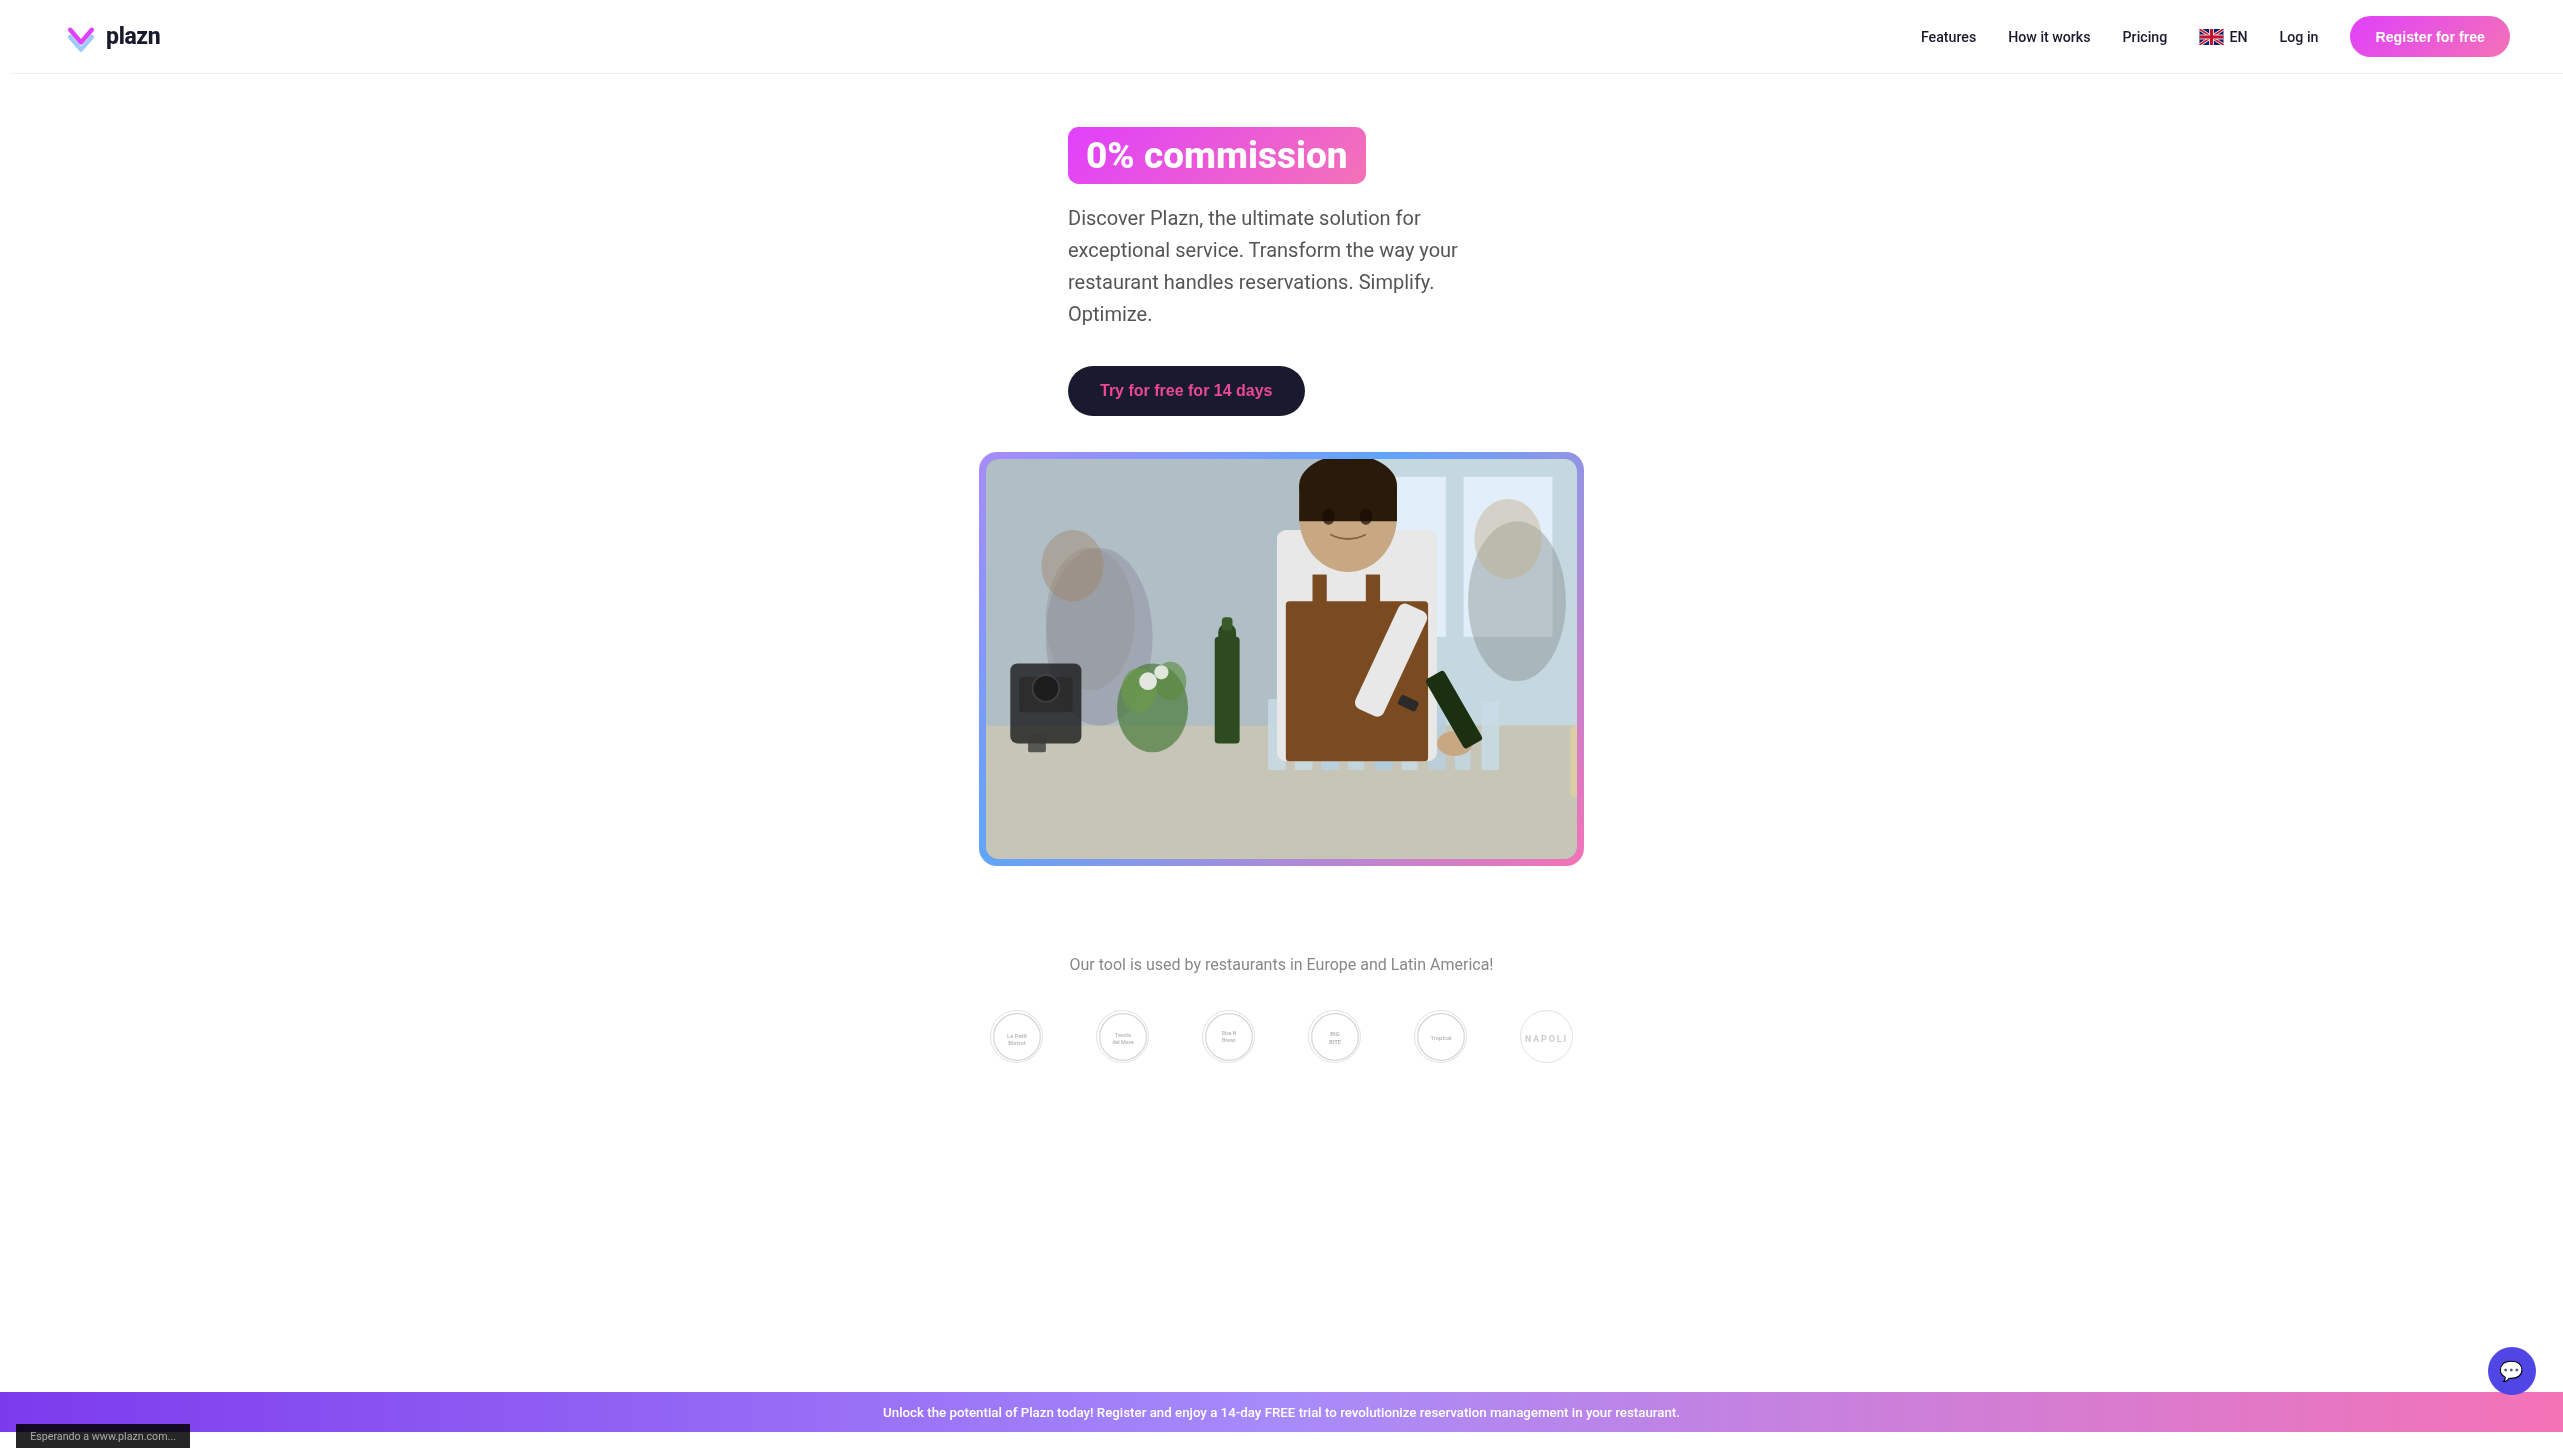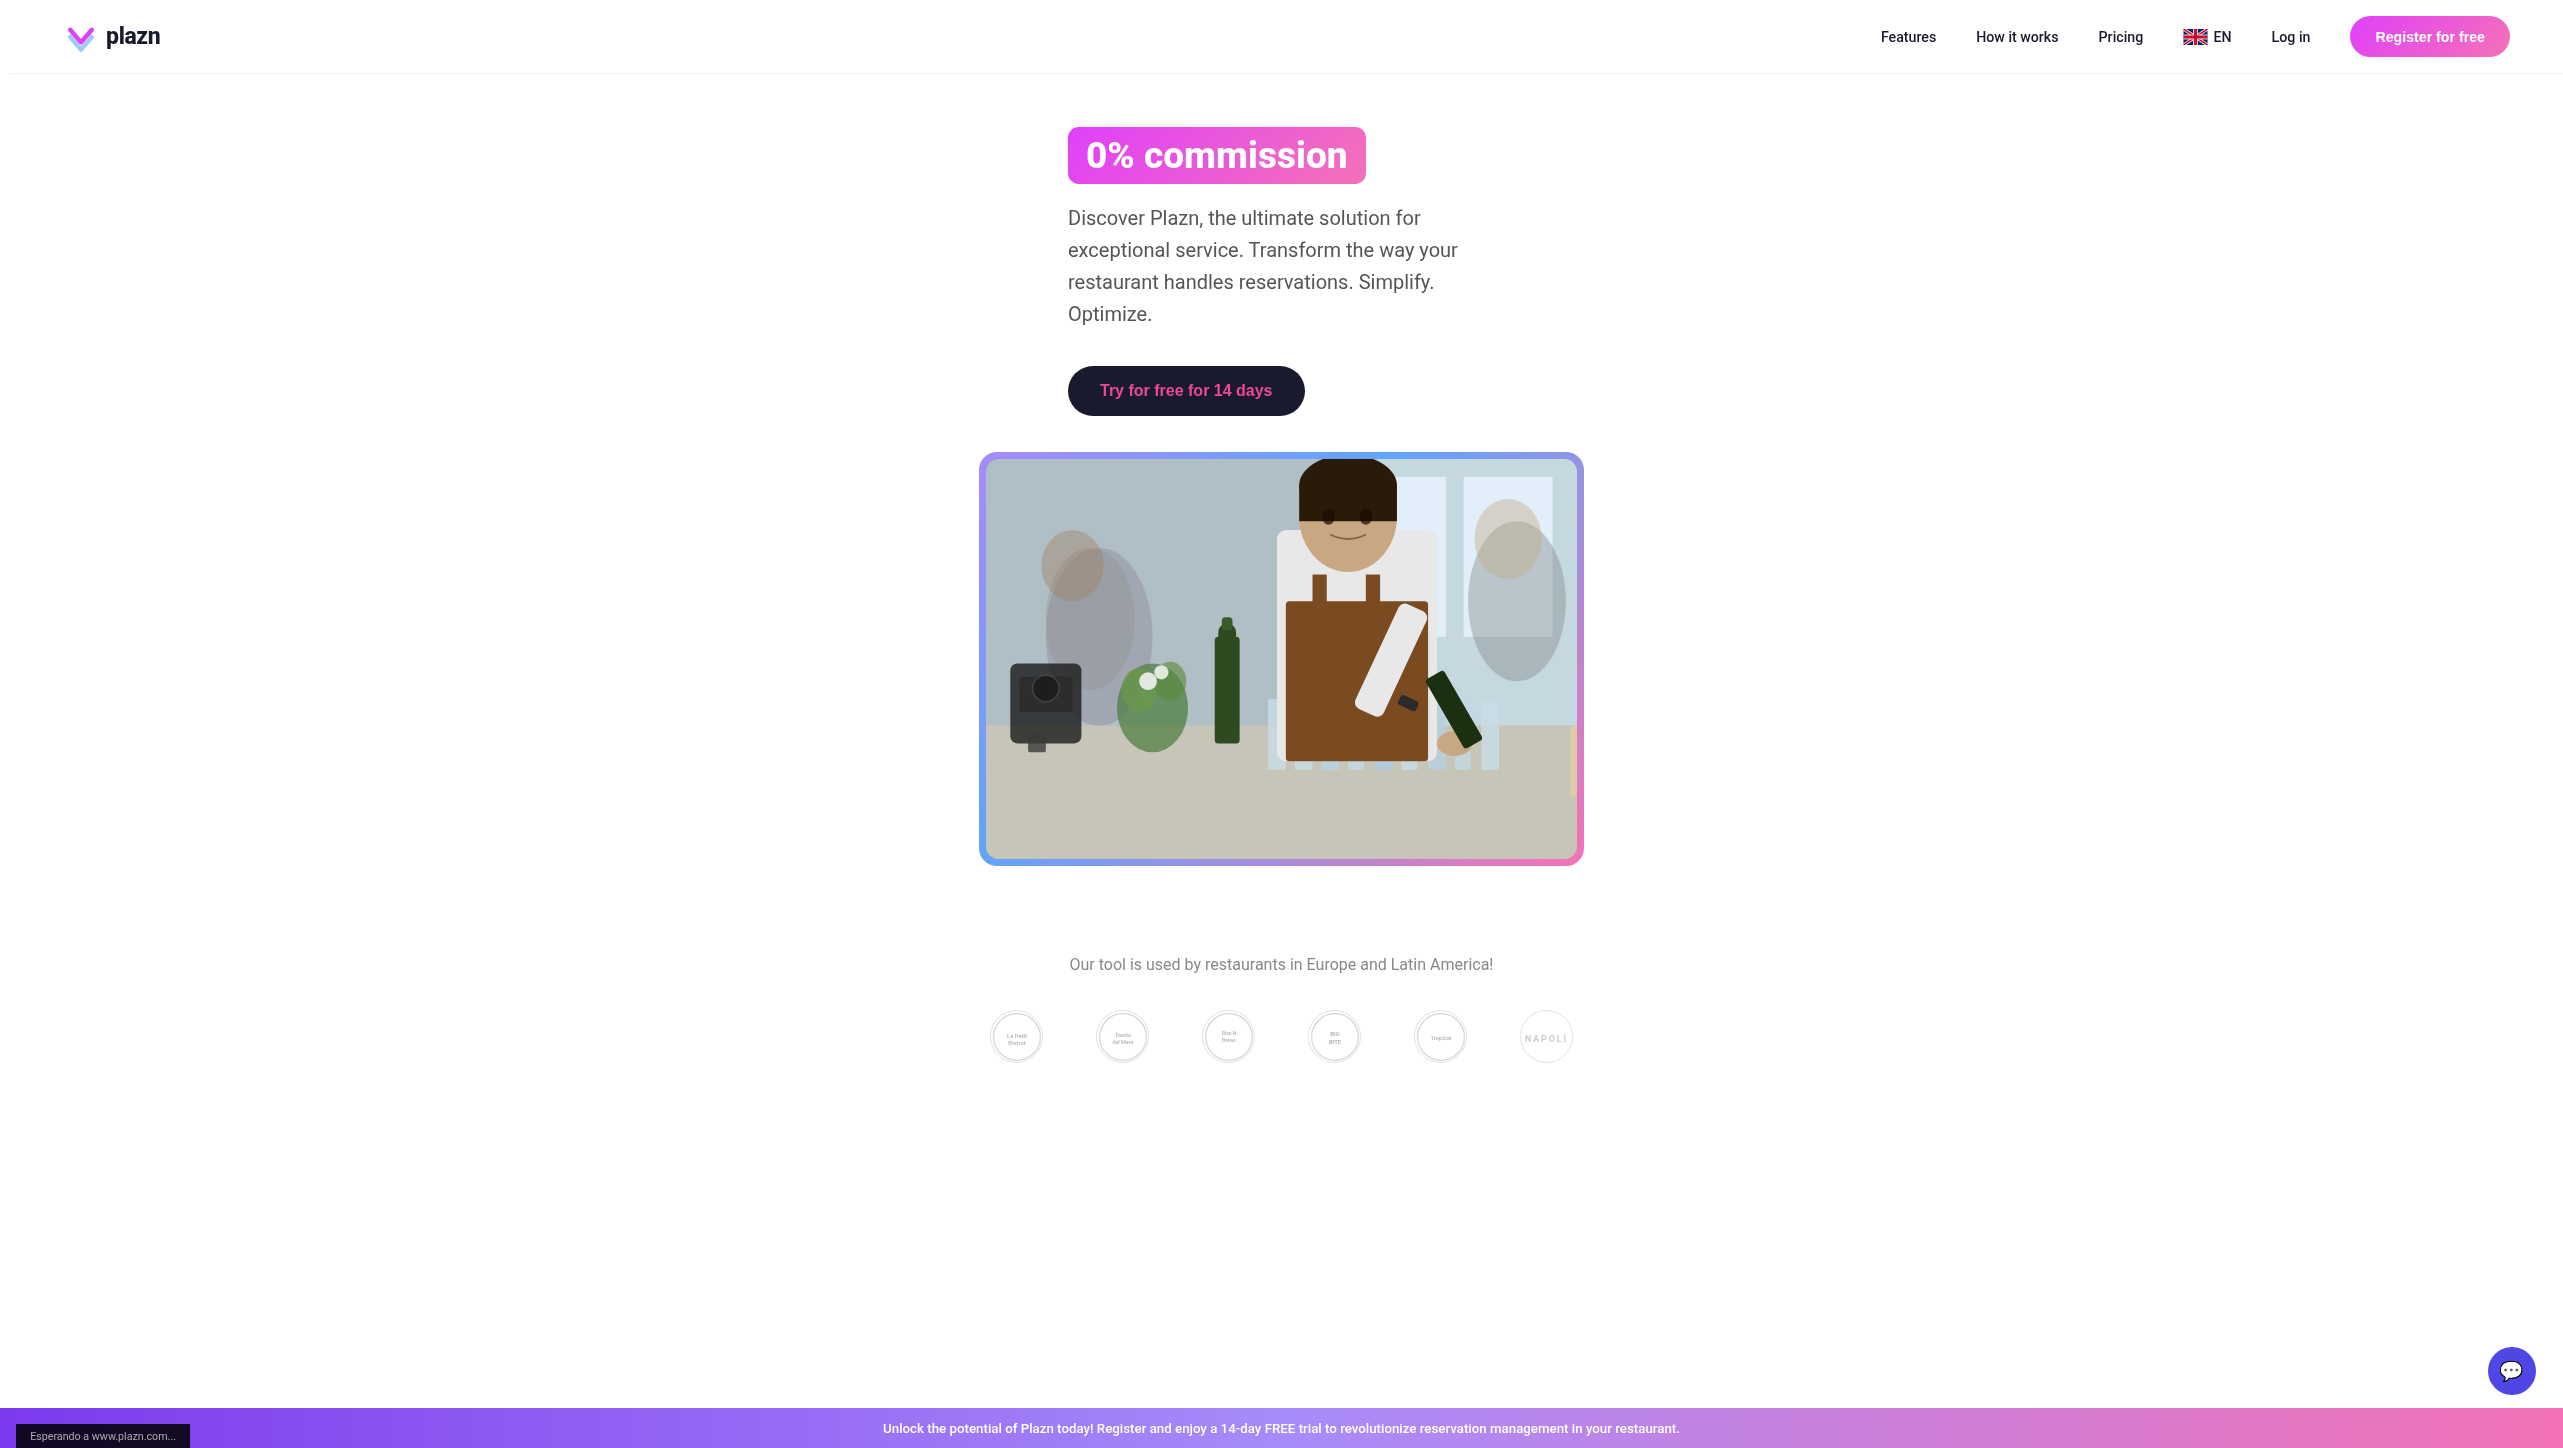--- a/index.html
+++ b/index.html
@@ -43,21 +43,21 @@
     .logo-text {
       font-size: 23px;
       font-weight: 800;
       color: #1a1a2e;
       letter-spacing: -0.4px;
     }
 
     .nav-links {
       display: flex;
       align-items: center;
-      gap: 40px;
+      gap: 32px;
     }
 
     .nav-link {
       font-size: 14.2px;
       color: #1a1a2e;
       text-decoration: none;
       font-weight: 500;
       cursor: pointer;
     }
 
@@ -205,21 +205,21 @@
       justify-content: center;
       font-size: 9px;
       color: #888;
       text-align: center;
       font-weight: 600;
     }
 
     
     .bottom-banner {
       position: fixed;
-      bottom: 0;
+      bottom: 16px;
       left: 0;
       right: 0;
       background: linear-gradient(90deg, #7c3aed, #a78bfa, #f472b6);
       color: #fff;
       padding: 12.5px 18px;
       text-align: center;
       font-size: 13.3px;
       font-weight: 500;
       z-index: 200;
     }

